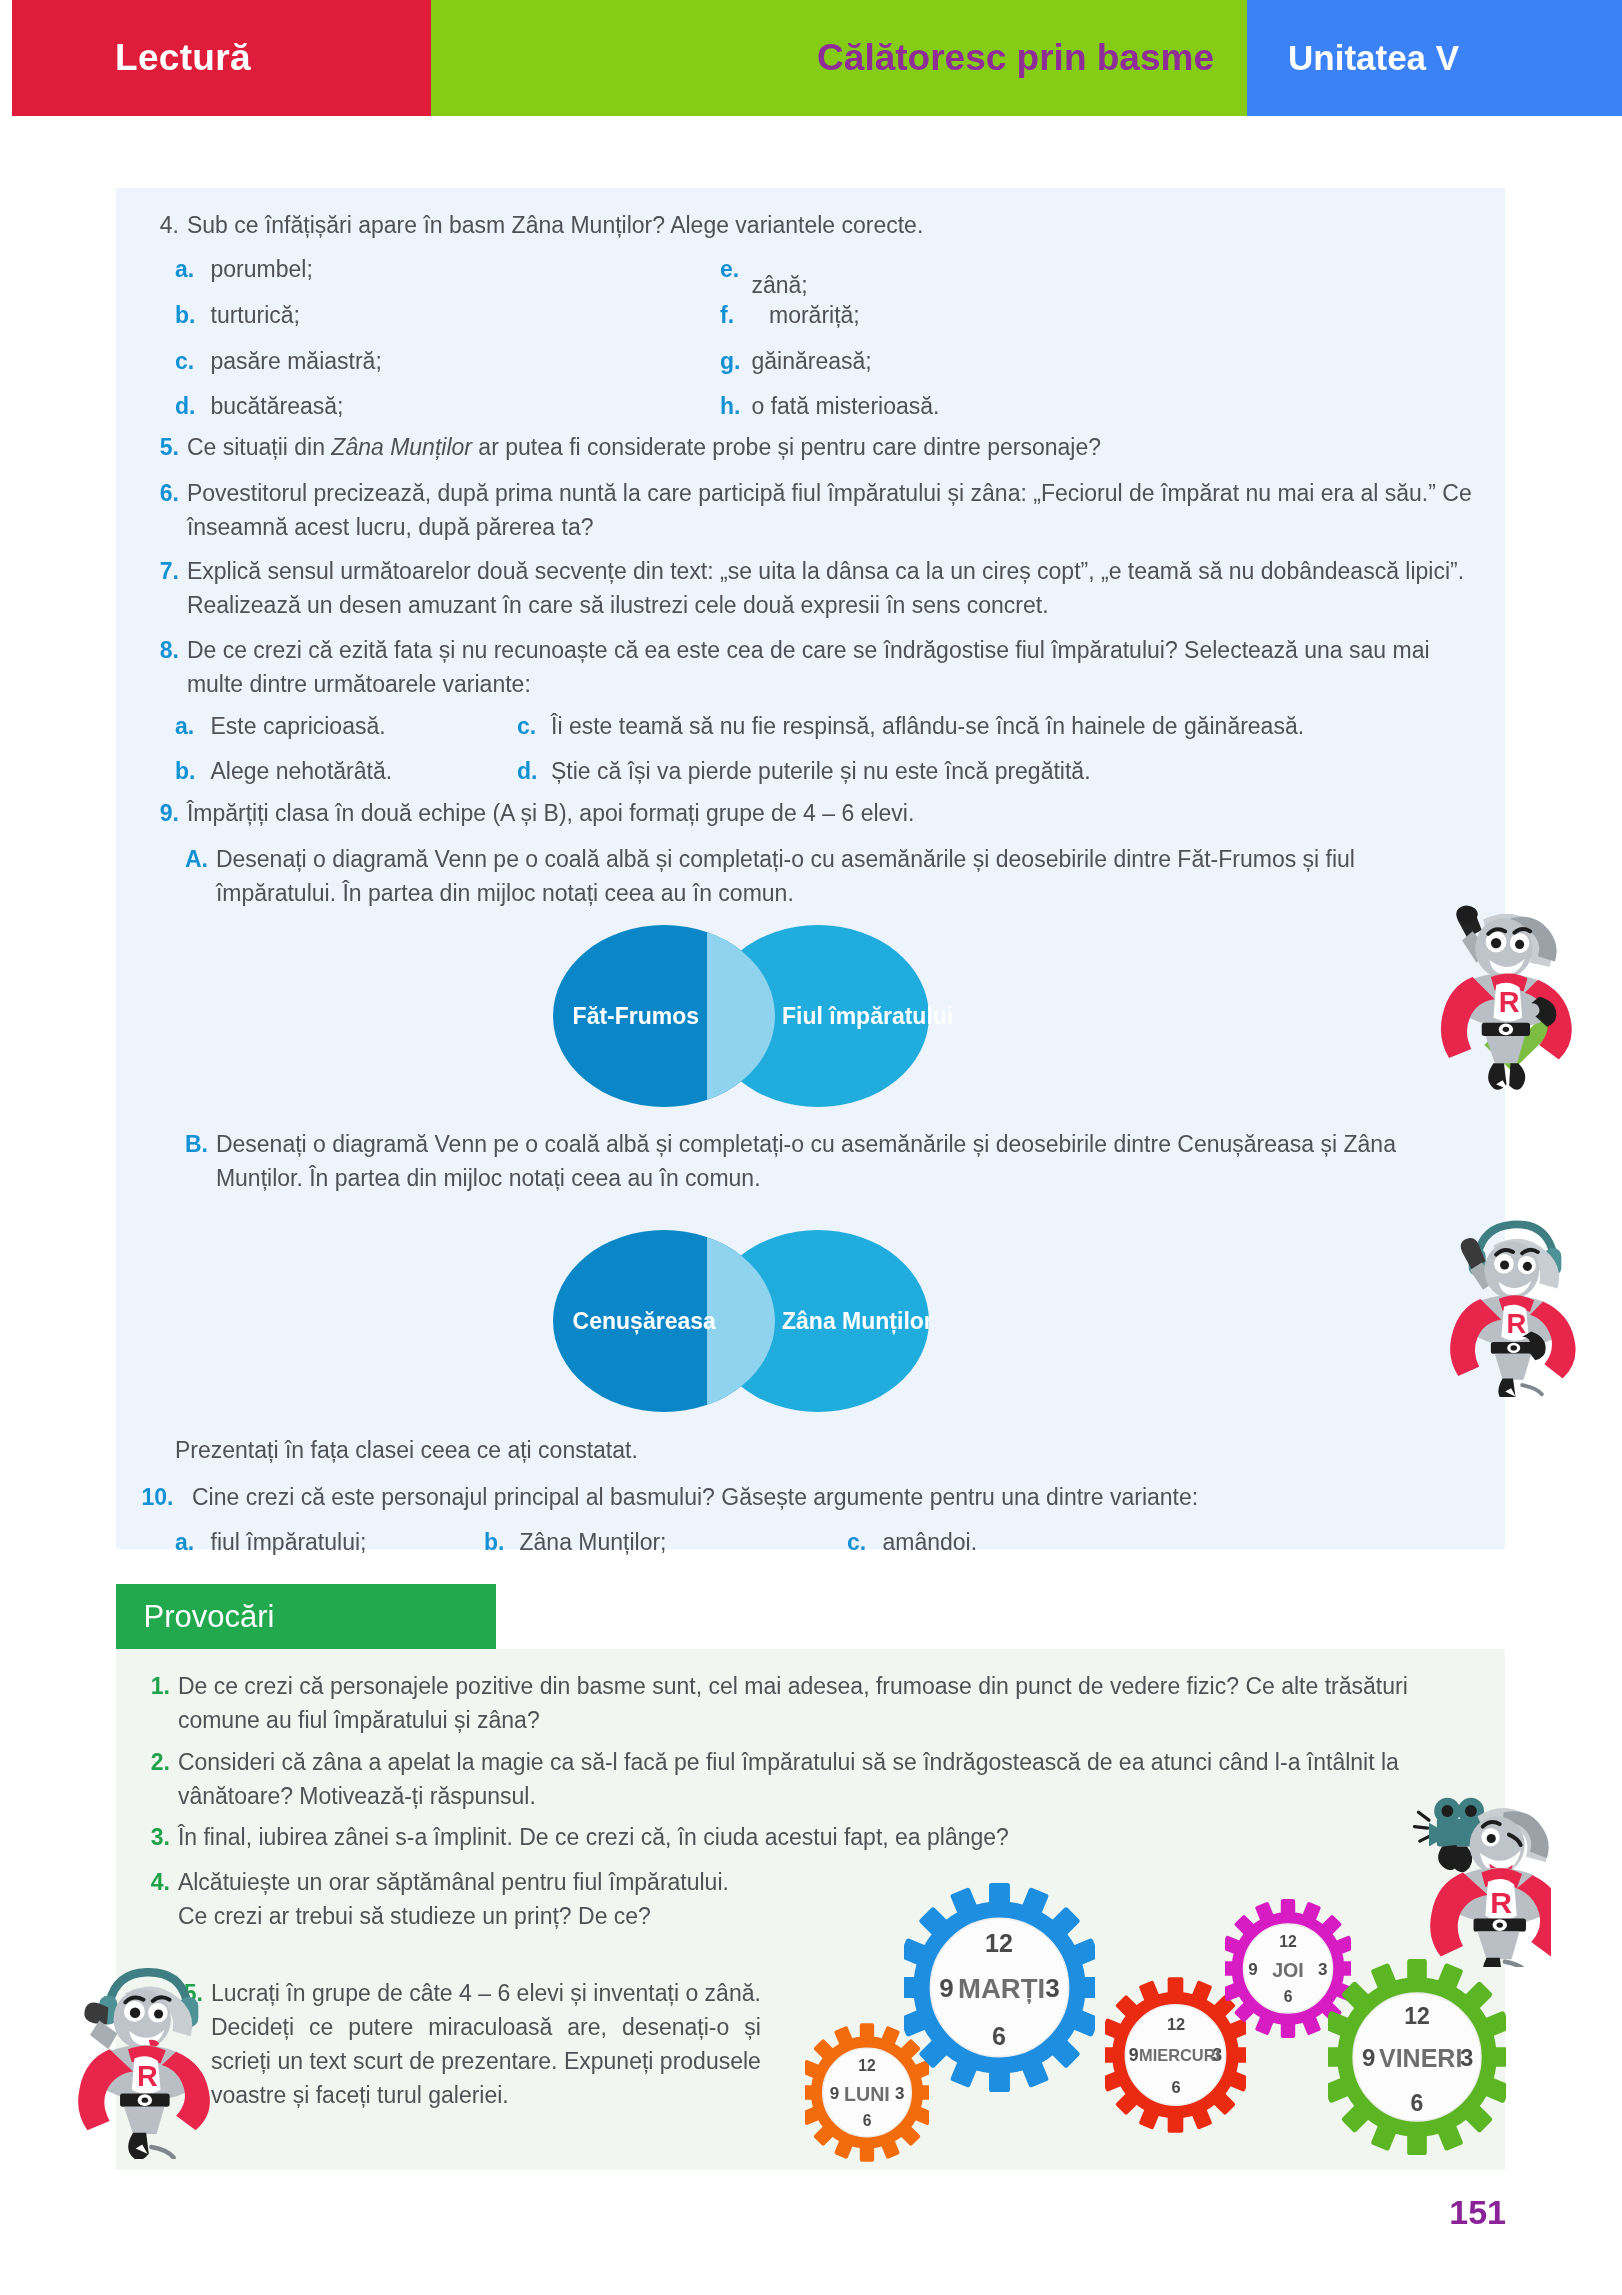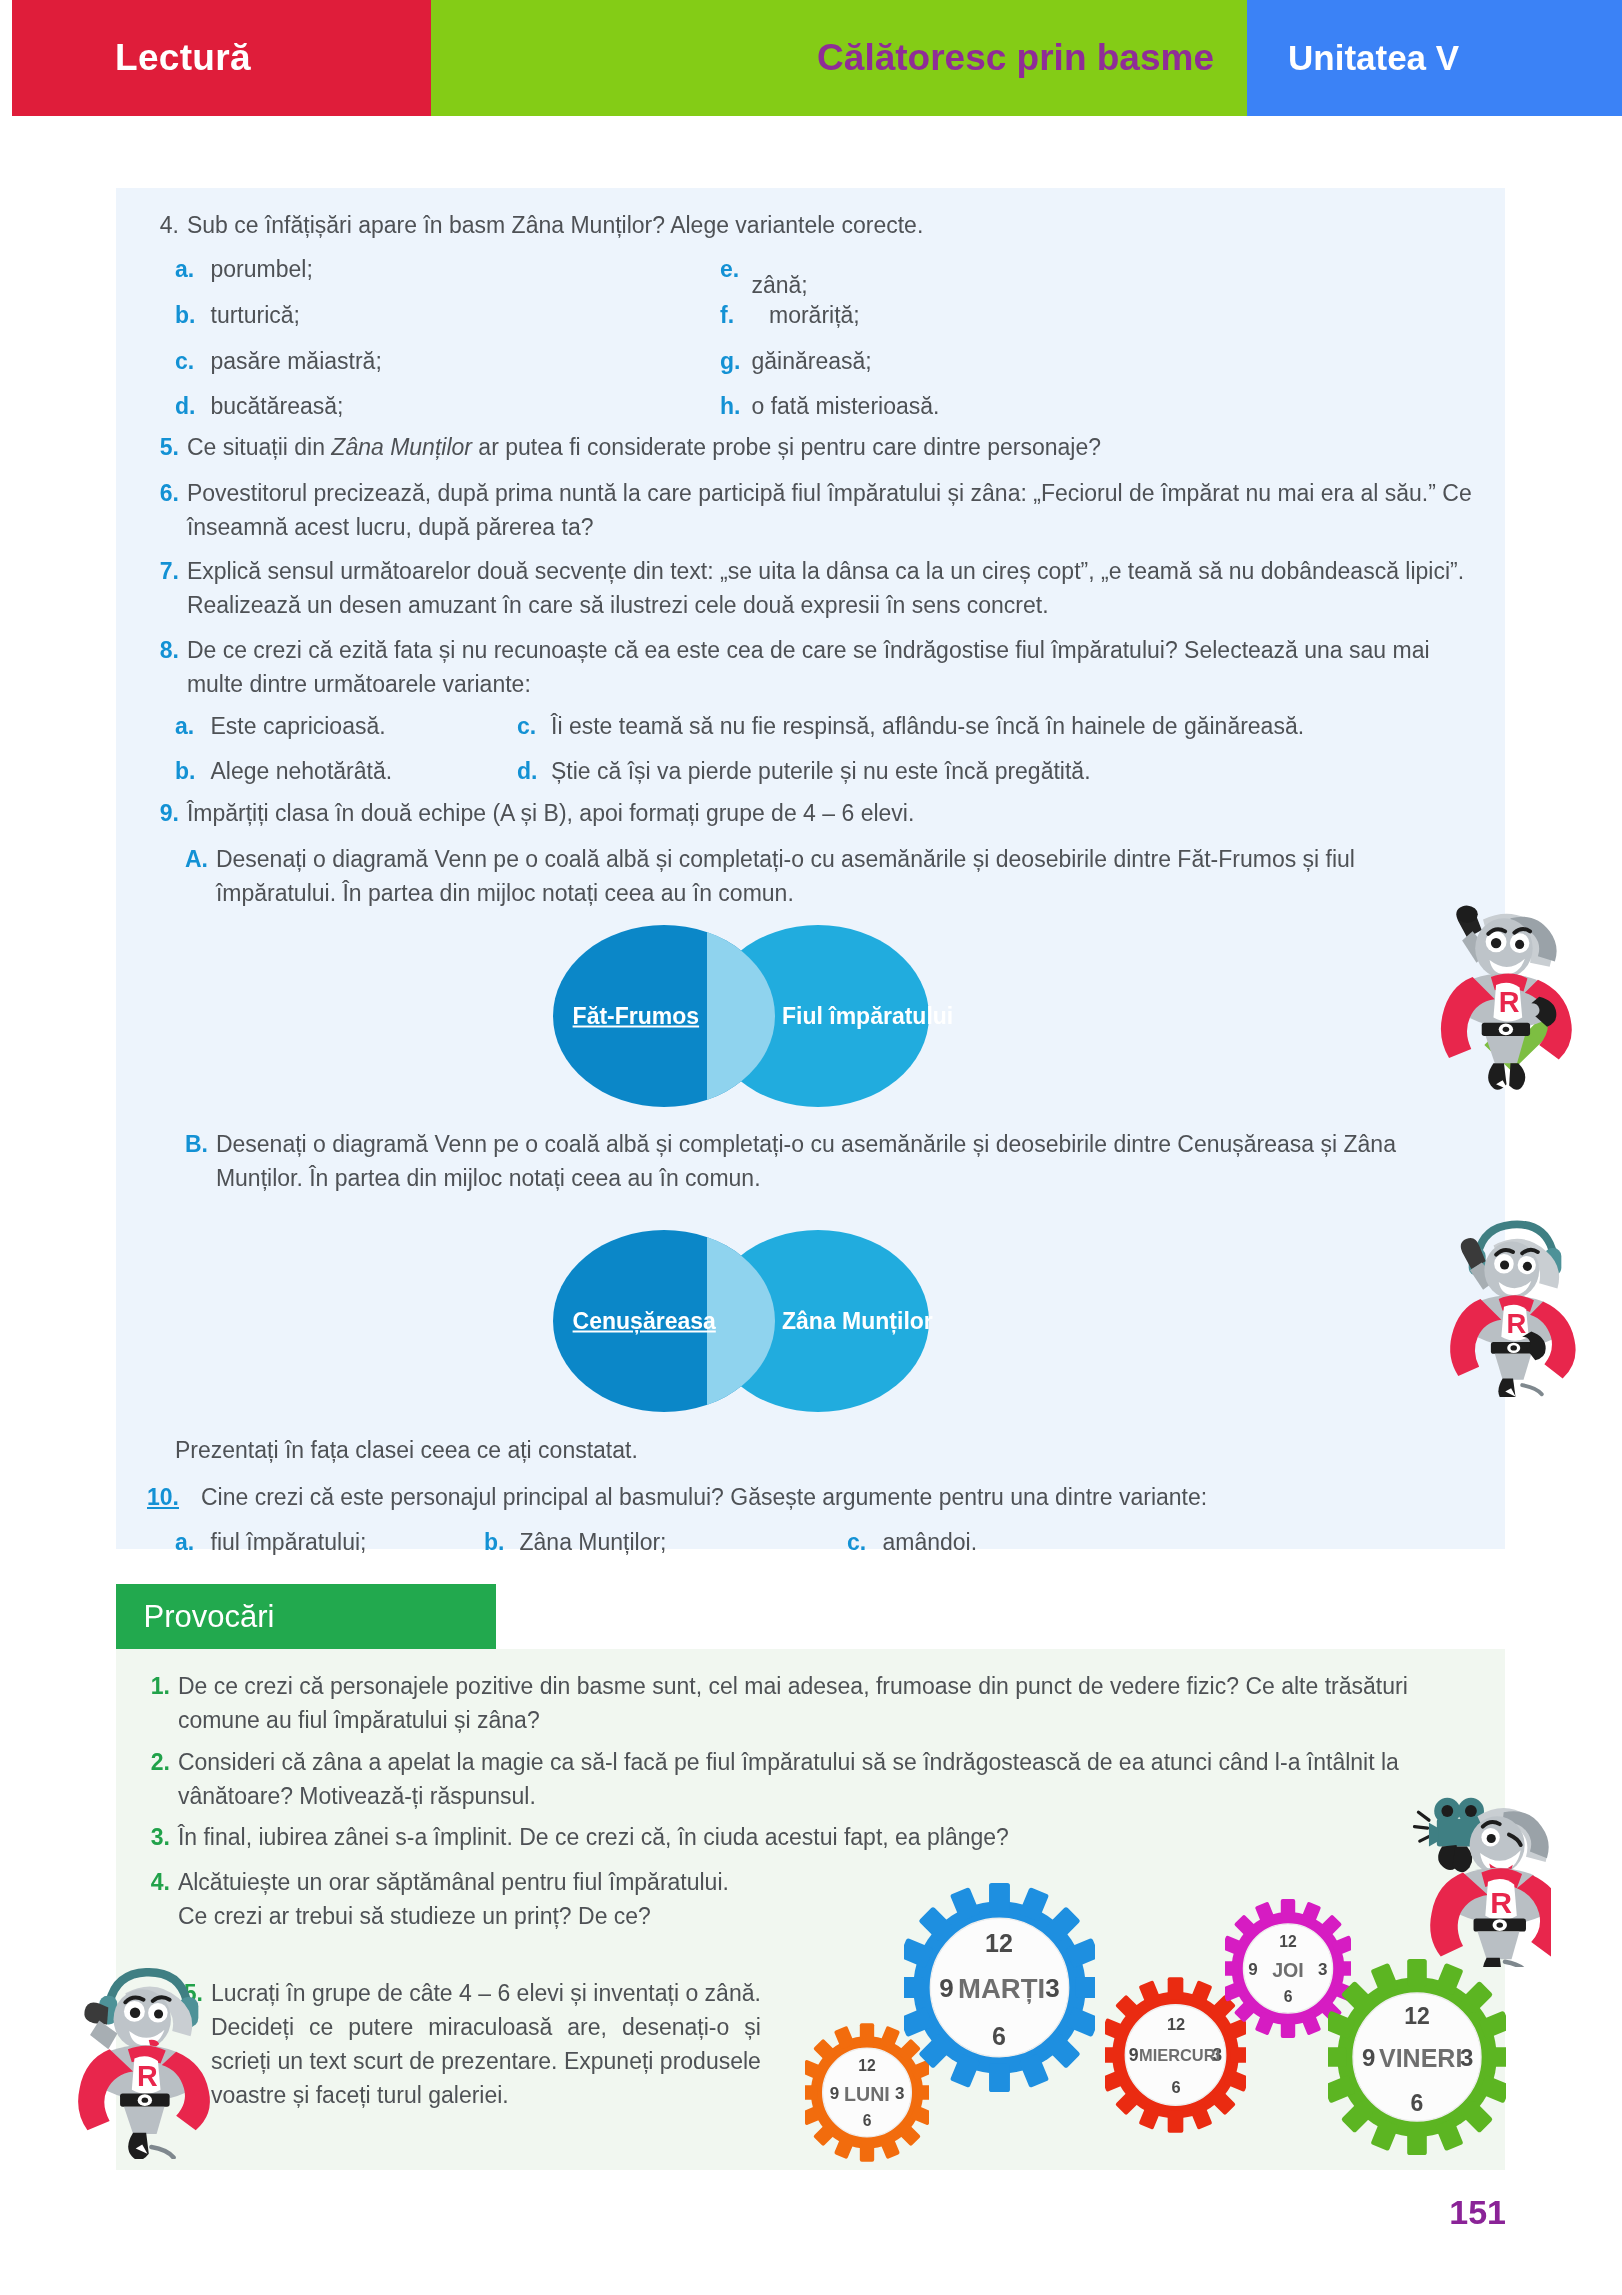--- a/index.html
+++ b/index.html
@@ -67,21 +67,21 @@
   }
   .venn .ov-in {
     position:absolute; left:-154px; top:0; width:222px; height:182px;
     border-radius:50%; background:#8FD3EE;
   }
   .venn .lbl {
     position:absolute; top:50%; transform:translateY(-50%);
     color:#fff; font-size:23px; font-weight:700; white-space:nowrap;
     text-align:center;
   }
-  .venn .lbl-l { left:19.6px; width:124px;text-decoration:underline; }
+  .venn .lbl-l { left:19.6px; width:124px; }
   .venn .lbl-r { left:229px; width:137px; }
 
   
   .prov-tab {
     position:absolute; left:116px; top:1584px; width:380px; height:65px;
     background:#22A94E; display:flex; align-items:center; padding-left:27.5px;
   }
   .prov-tab span { color:#fff; font-size:31px; font-weight:400; }
   .panel-green {
     position:absolute; left:116px; top:1649px; width:1389px; height:521px;
@@ -297,21 +297,21 @@
     <path d="M84 214 l12 40 l32 0 l12 -40 Z" fill="#B9BFC4"></path>
     <path d="M96 252 q-12 20 -2 32 q10 12 22 -2 l-4 -30 Z" fill="#1d1d1d"></path>
     <path d="M100 272 l9 -5 l7 13 Z" fill="#fff"></path>
     <path d="M140 180 q22 8 22 26 q0 14 -16 18 l-14 -18 q8 -2 6 -10 q-2 -8 -12 -8 Z" fill="#1d1d1d"></path>
     <path d="M126 262 q22 4 30 14" stroke="#7F888E" stroke-width="6" fill="none" stroke-linecap="round"></path>
   </svg>
 
   <div class="tx" style="left:175px; top:1433px;">Prezentați în fața clasei ceea ce ați constatat.</div>
 
   <div class="q-row" style="left:136px; top:1480px; width:1341px;">
-    <div class="tx num" style="position:static; width:43px; text-align:right; margin-right:22px;text-decoration:underline;">10.</div>
+    <div class="tx num" style="position:static; width:43px; text-align:center; margin-right:13px;">10.</div>
     <div class="tx" style="position:static;">Cine crezi că este personajul principal al basmului? Găsește argumente pentru una dintre variante:</div>
   </div>
   <div class="q-row" style="left:175px; top:1525px;">
     <div class="tx lt" style="position:static; width:29px;">a.</div>
     <div class="tx" style="position:static; margin-left:6.5px;">fiul împăratului;</div>
   </div>
   <div class="q-row" style="left:484px; top:1525px;">
     <div class="tx lt" style="position:static; width:29px;">b.</div>
     <div class="tx" style="position:static; margin-left:6.5px;">Zâna Munților;</div>
   </div>

